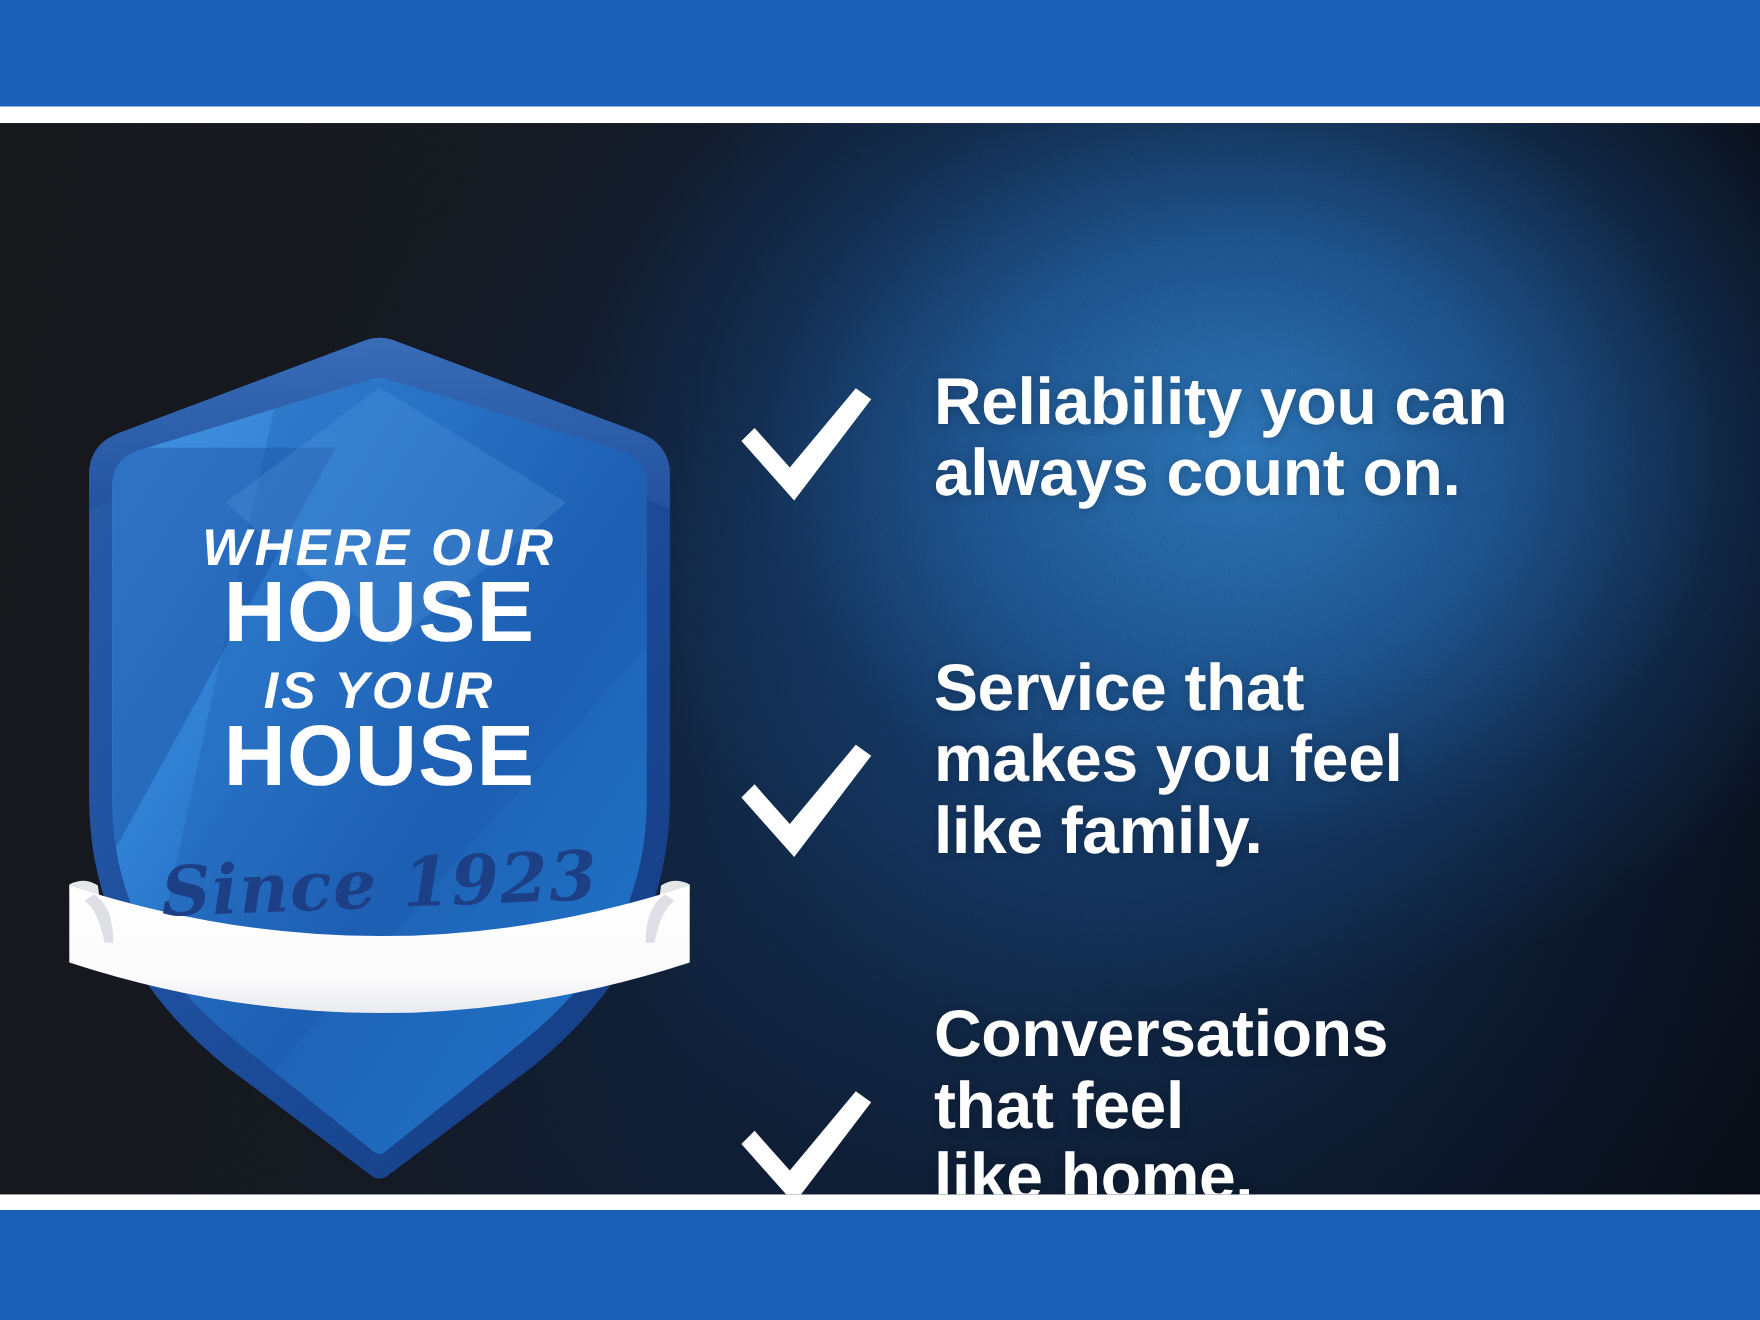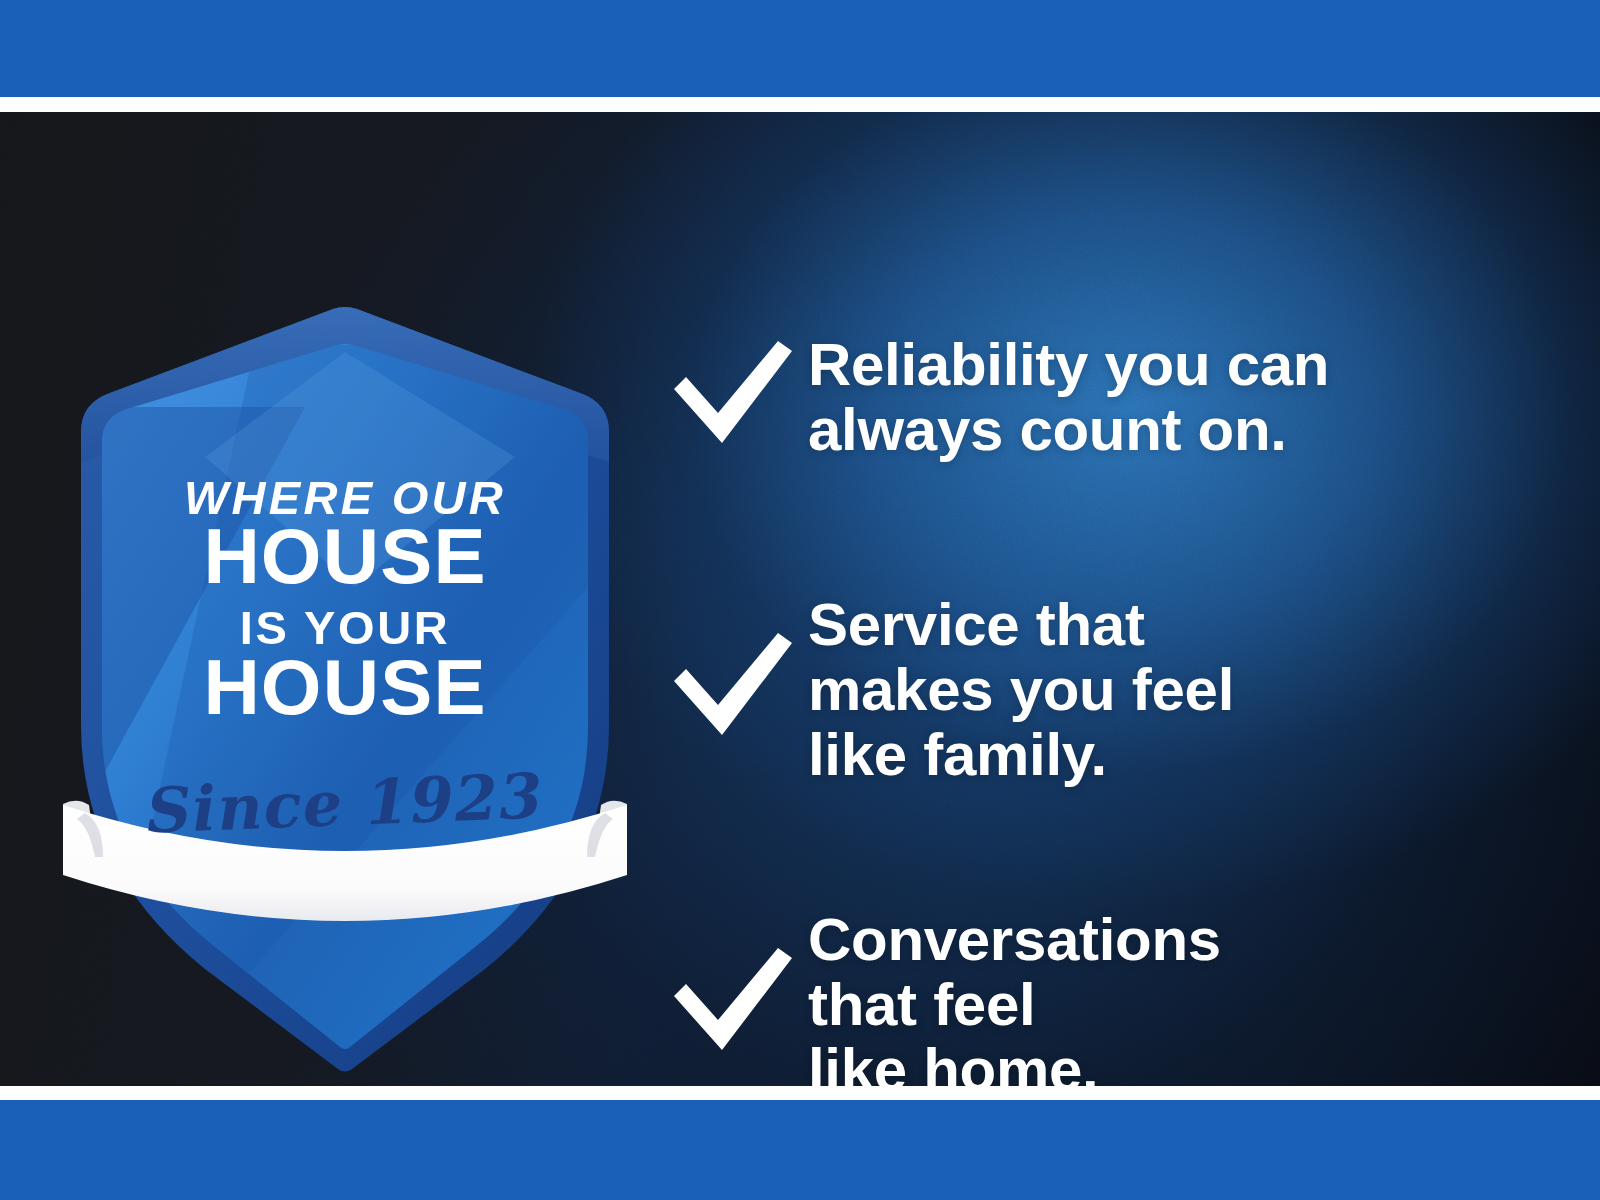--- a/index.html
+++ b/index.html
@@ -38,34 +38,34 @@
   
   .badge{position:absolute;left:55px;top:145px;width:580px;height:680px;}
   .badge svg{display:block;width:580px;height:680px;overflow:visible;}
 
   .shield-text{position:absolute;left:0;top:0;width:580px;height:680px;
       pointer-events:none;text-align:center;color:#fff;}
   .st-line{font-weight:700;letter-spacing:.04em;line-height:.96;
       text-transform:uppercase;font-family:"Liberation Sans",sans-serif;}
   .st-where{position:absolute;left:0;top:218px;width:580px;font-size:47px;letter-spacing:.07em;font-style:italic;}
   .st-house1{position:absolute;left:0;top:262px;width:580px;font-size:78px;letter-spacing:.015em;}
-  .st-isyour{position:absolute;left:0;top:348px;width:580px;font-size:47px;letter-spacing:.055em;}
+  .st-isyour{position:absolute;left:0;top:348px;width:580px;font-size:47px;letter-spacing:.055em;font-style:italic;}
   .st-house2{position:absolute;left:0;top:393px;width:580px;font-size:78px;letter-spacing:.015em;}
 
   .st-since{
     position:absolute;left:0;top:510px;width:580px;
     font-family:"DejaVu Serif",serif;
     font-style:italic;font-weight:700;font-size:62px;
     color:#1d3f86;letter-spacing:.02em;
     transform:rotate(-2.2deg);
   }
 
   
   .bullets{position:absolute;left:660px;top:112px;width:900px;height:974px;}
-  .bullet{position:absolute;display:flex;align-items:center;}
+  .bullet{position:absolute;display:flex;align-items:flex-end;gap:41px;}
   .b1{left:0;top:95px;}
   .b2{left:0;top:355px;}
   .b3{left:0;top:670px;}
 
   .check{flex:0 0 auto;width:140px;height:120px;margin-right:8px;}
   .check svg{display:block;width:140px;height:120px;}
 
   .btext{
     color:#ffffff;font-weight:700;font-size:60px;line-height:1.08;
     letter-spacing:-.005em;font-family:"Liberation Sans",sans-serif;

